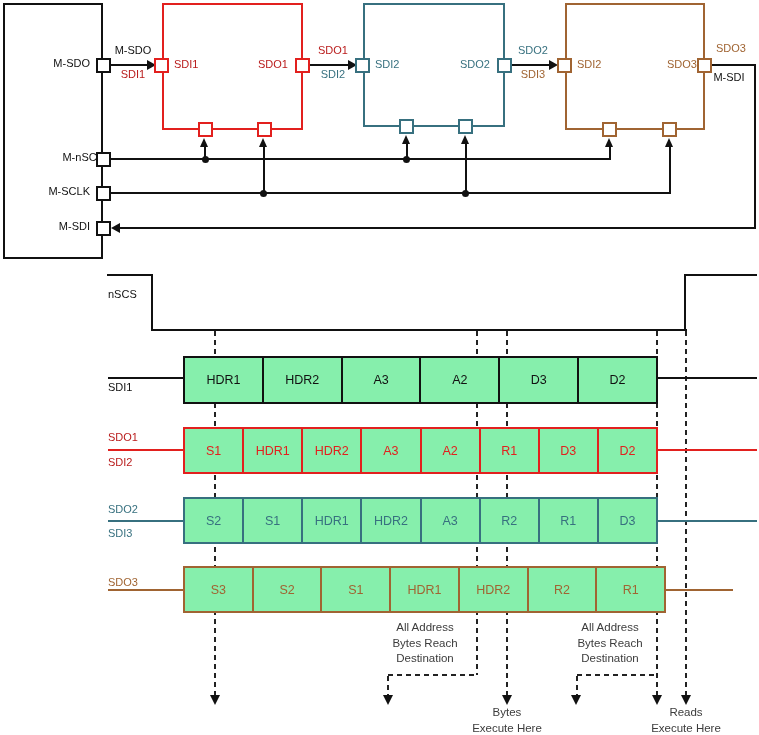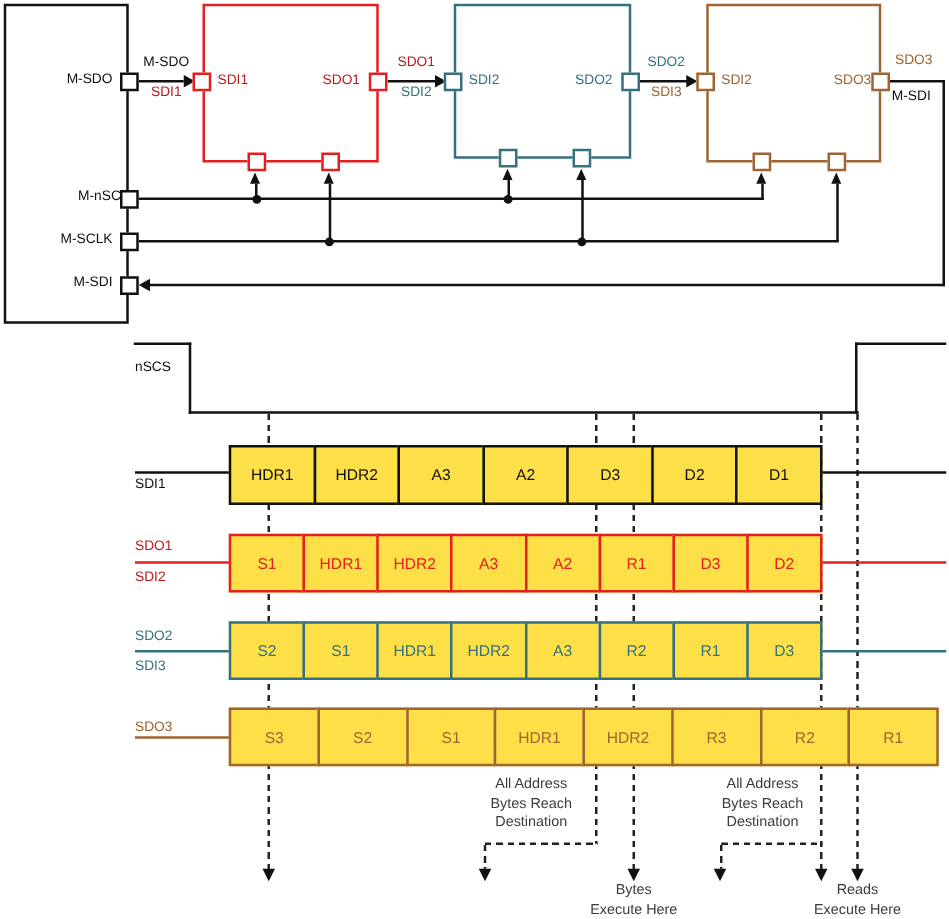--- a/index.html
+++ b/index.html
@@ -12,21 +12,21 @@
   .pin{position:absolute;width:15px;height:15px;border:2px solid #111;background:#fff;box-sizing:border-box;z-index:5}
   .dot{position:absolute;width:7px;height:7px;border-radius:50%;background:#111;z-index:3}
   .ar{position:absolute;width:0;height:0;z-index:3}
   .ar.r{border-top:5px solid transparent;border-bottom:5px solid transparent;border-left:9px solid #111}
   .ar.l{border-top:5px solid transparent;border-bottom:5px solid transparent;border-right:9px solid #111}
   .ar.u{border-left:4.5px solid transparent;border-right:4.5px solid transparent;border-bottom:9px solid #111}
   .ar.d{border-left:5px solid transparent;border-right:5px solid transparent;border-top:10px solid #111}
   .dashv{position:absolute;width:2px;background:repeating-linear-gradient(180deg,#222 0 5px,transparent 5px 9px);z-index:1}
   .dashh{position:absolute;height:2px;background:repeating-linear-gradient(90deg,#222 0 5px,transparent 5px 9px);z-index:1}
   .cells{position:absolute;display:flex;z-index:3}
-  .cell{flex:1;border:2px solid #111;margin-left:-2px;background:#fde047;box-sizing:border-box;
+  .cell{flex:1;border:2px solid #111;margin-left:-2px;background:#86efac;box-sizing:border-box;
         display:flex;align-items:center;justify-content:center;font-size:12.5px}
   .cell:first-child{margin-left:0}
   .ann{position:absolute;font-size:11.5px;line-height:15.5px;color:#3C3C3C;text-align:center;z-index:2}
   .ra{text-align:right}.ca{text-align:center}
   .c1{color:#b91c1c}.c2{color:#37707F}.c3{color:#A06432}
   .bd1{border-color:#E2201E}.bd2{border-color:#37707F}.bd3{border-color:#A06432}
   .bg1{background:#E2201E}.bg2{background:#37707F}.bg3{background:#A06432}
   .k0 .cell{border-color:#111;color:#111}
   .k1 .cell{border-color:#E2201E;color:#E2201E}
   .k2 .cell{border-color:#37707F;color:#37707F}
@@ -141,21 +141,20 @@
 
   <div class="lbl" style="left:108px;top:381px">SDI1</div>
   <div class="hl" style="left:108px;top:377px;width:77px"></div>
   <div class="cells k0" style="left:183px;top:356px;width:475px;height:48px">
     <div class="cell">HDR1</div>
     <div class="cell">HDR2</div>
     <div class="cell">A3</div>
     <div class="cell">A2</div>
     <div class="cell">D3</div>
     <div class="cell">D2</div>
-    <div class="cell">D1</div>
   </div>
   <div class="hl" style="left:656px;top:377px;width:101px"></div>
 
   <div class="lbl c1" style="left:108px;top:431px">SDO1</div>
   <div class="lbl c1" style="left:108px;top:456px">SDI2</div>
   <div class="hl bg1" style="left:108px;top:449px;width:77px"></div>
   <div class="cells k1" style="left:183px;top:427px;width:475px;height:47px">
     <div class="cell">S1</div>
     <div class="cell">HDR1</div>
     <div class="cell">HDR2</div>
@@ -177,27 +176,26 @@
     <div class="cell">HDR2</div>
     <div class="cell">A3</div>
     <div class="cell">R2</div>
     <div class="cell">R1</div>
     <div class="cell">D3</div>
   </div>
   <div class="hl bg2" style="left:656px;top:520px;width:101px"></div>
 
   <div class="lbl c3" style="left:108px;top:576px">SDO3</div>
   <div class="hl bg3" style="left:108px;top:589px;width:77px"></div>
-  <div class="cells k3" style="left:183px;top:566px;width:568px;height:47px">
+  <div class="cells k3" style="left:183px;top:566px;width:483px;height:47px">
     <div class="cell">S3</div>
     <div class="cell">S2</div>
     <div class="cell">S1</div>
     <div class="cell">HDR1</div>
     <div class="cell">HDR2</div>
-    <div class="cell">R3</div>
     <div class="cell">R2</div>
     <div class="cell">R1</div>
   </div>
   <div class="hl bg3" style="left:656px;top:589px;width:77px"></div>
 
   <div class="ann" style="left:357px;top:620px;width:136px">
     <div>All Address</div>
     <div>Bytes Reach</div>
     <div>Destination</div>
   </div>

